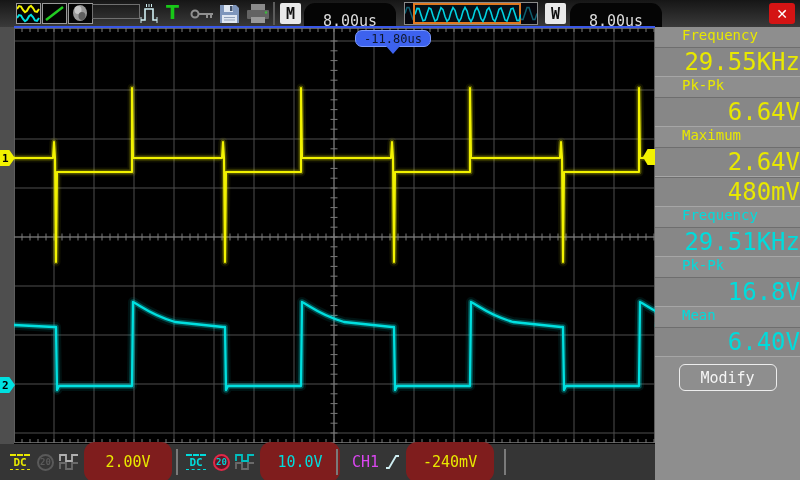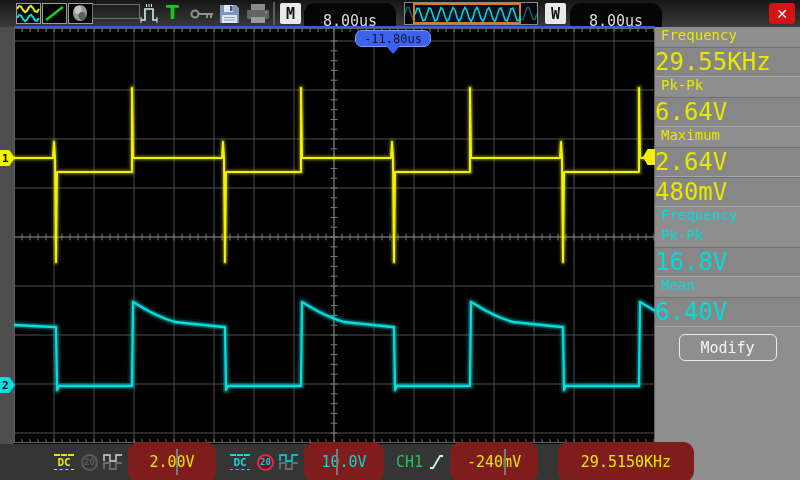--- a/index.html
+++ b/index.html
@@ -37,44 +37,44 @@
              border-left:7px solid transparent;border-right:7px solid transparent;border-top:8px solid #3d62ee;}
   .chmark{position:absolute;width:15px;height:16px;color:#000;
           font:bold 11px "DejaVu Sans Mono",monospace;display:flex;align-items:center;
           clip-path:polygon(0 0,62% 0,100% 50%,62% 100%,0 100%);padding-left:2px;box-sizing:border-box;}
   #ch1-mark{left:0;top:150px;background:#f2f200;}
   #ch2-mark{left:0;top:377px;background:#00e0e0;}
   #trig-mark{position:absolute;left:643px;top:149px;width:12px;height:16px;background:#f2f200;
              clip-path:polygon(100% 0,38% 0,0 50%,38% 100%,100% 100%);}
   
   #panel{position:absolute;left:655px;top:27px;width:145px;height:453px;background:#8e8e8e;}
-  .mlabel{height:20px;line-height:20px;padding-left:6px;font:14px "DejaVu Sans Mono",monospace;position:relative;}
-  .mvalue{height:30px;line-height:30px;text-align:left;font:24px "DejaVu Sans Mono",monospace;
+  .mlabel{height:20px;line-height:20px;padding-left:27px;font:14px "DejaVu Sans Mono",monospace;position:relative;}
+  .mvalue{height:30px;line-height:30px;text-align:right;font:24px "DejaVu Sans Mono",monospace;
           background:#878787;border-top:1px solid #6e6e6e;border-bottom:1px solid #a6a6a6;box-sizing:border-box;}
   .ch1t{color:#e8e800;}
   .ch2t{color:#00dcdc;}
   .sel-arrow{position:absolute;left:1px;top:5px;width:0;height:0;
              border-left:9px solid #ff4a00;border-top:5px solid transparent;border-bottom:5px solid transparent;}
   #modify-btn{margin:7px auto 0 auto;width:96px;height:25px;border:1px solid #ededed;border-radius:6px;
               color:#f5f5f5;font:15px "DejaVu Sans Mono",monospace;display:flex;align-items:center;justify-content:center;}
   
   #statusbar{position:absolute;left:0;top:444px;width:655px;height:36px;background:#353535;}
-  .sb{position:absolute;top:0;height:36px;display:flex;align-items:center;margin-left:44px;}
+  .sb{position:absolute;top:0;height:36px;display:flex;align-items:center;}
   .ssep{position:absolute;top:5px;width:2px;height:26px;background:#7a7a7a;}
   .dcicon{display:flex;flex-direction:column;align-items:center;width:24px;}
   .dcicon .dct{font:bold 11px "DejaVu Sans Mono",monospace;line-height:11px;}
   .dcicon .dsh{width:20px;border-top:2px dashed currentColor;margin-bottom:1px;}
   .dcicon .dsh2{width:20px;border-top:1px dashed currentColor;margin-top:1px;}
   .bwcirc{width:17px;height:17px;border-radius:50%;box-sizing:border-box;border:2px solid #5a5a5a;
           color:#5a5a5a;font:bold 9px "DejaVu Sans Mono",monospace;display:flex;align-items:center;justify-content:center;}
   .bwon{border-color:#e02848;color:#00d0d0;background:rgba(120,0,25,.6);}
   .spill{height:40px;background:#7f1d1d;border-radius:11px;font:15px "DejaVu Sans Mono",monospace;
          display:flex;align-items:center;justify-content:center;}
   .y{color:#e8e800;} .c{color:#00dcdc;}
-  #trigsrc{font:15px "DejaVu Sans Mono",monospace;color:#22c55e;}
+  #trigsrc{font:15px "DejaVu Sans Mono",monospace;color:#d946ef;}
 </style>
 </head>
 <body>
 
 <div id="screen">
 
   <div id="toolbar">
     <div class="tbox" style="left:16px">
       <svg width="23" height="19">
         <path id="sin-y" fill="none" stroke="#f2f200" stroke-width="2" d="M0,5 L2,2.1 L4,2.6 L6,5.9 L8,8.2 L10,6.7 L12,3.3 L14,1.8 L16,4.1 L18,7.4 L20,7.9 L22,5.0"></path>
@@ -472,20 +472,21 @@
 
   <div id="panel">
     <div class="mlabel ch1t">Frequency</div>
     <div class="mvalue ch1t">29.55KHz</div>
     <div class="mlabel ch1t">Pk-Pk</div>
     <div class="mvalue ch1t">6.64V</div>
     <div class="mlabel ch1t">Maximum</div>
     <div class="mvalue ch1t">2.64V</div>
     <div class="mvalue ch1t">480mV</div>
     <div class="mlabel ch2t">Frequency</div>
+    <div class="mvalue ch2t">29.51KHz</div>
     <div class="mlabel ch2t">Pk-Pk</div>
     <div class="mvalue ch2t">16.8V</div>
     <div class="mlabel ch2t">Mean</div>
     <div class="mvalue ch2t">6.40V</div>
     <div id="modify-btn">Modify</div>
   </div>
 
   <div id="statusbar">
     <div class="sb" style="left:8px;gap:5px">
       <div class="dcicon y">
@@ -516,18 +517,15 @@
     </div>
     <div class="ssep" style="left:336px"></div>
     <div class="sb" style="left:352px;gap:6px">
       <span id="trigsrc">CH1</span>
       <svg width="15" height="18">
         <polyline points="1,15 4,15 11,3 14,3" fill="none" stroke="#cfeef2" stroke-width="1.8"></polyline>
       </svg>
       <div class="spill y" style="width:88px">-240mV</div>
     </div>
     <div class="ssep" style="left:504px"></div>
-    <div class="sb" style="left:514px">
-      <div class="spill y" style="width:136px">29.5150KHz</div>
-    </div>
   </div>
 
 </div>
 
 </body></html>

